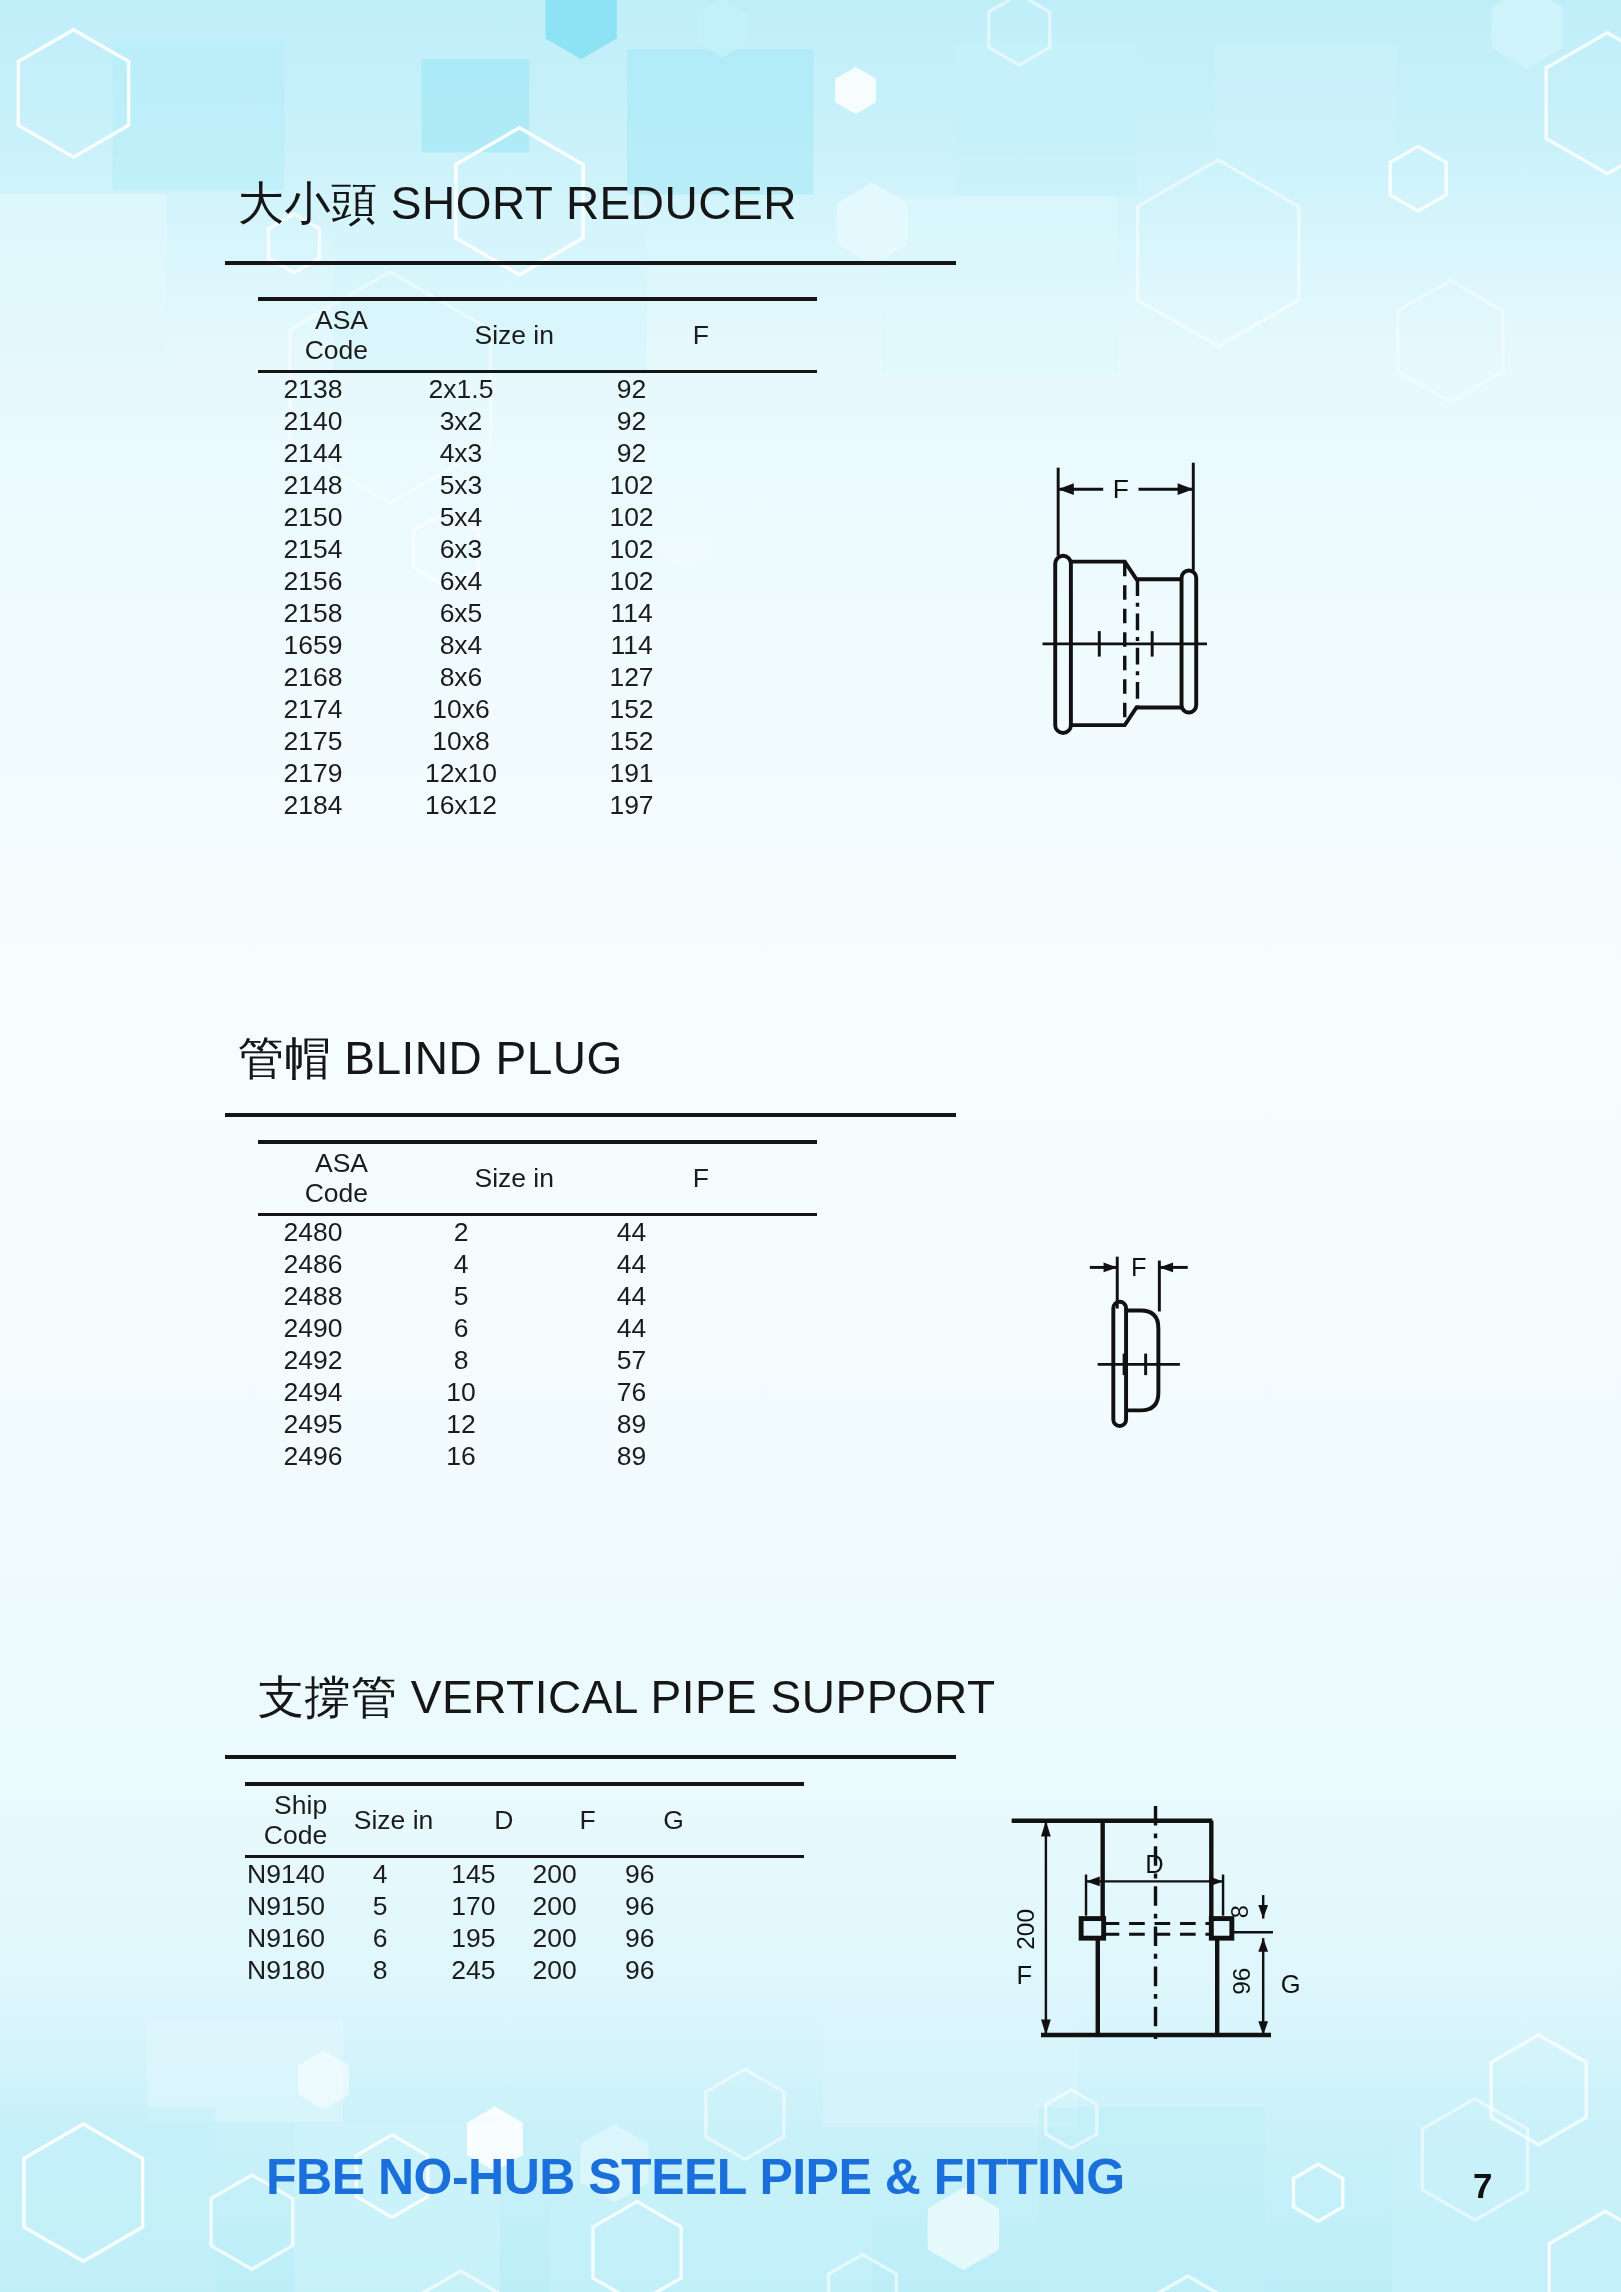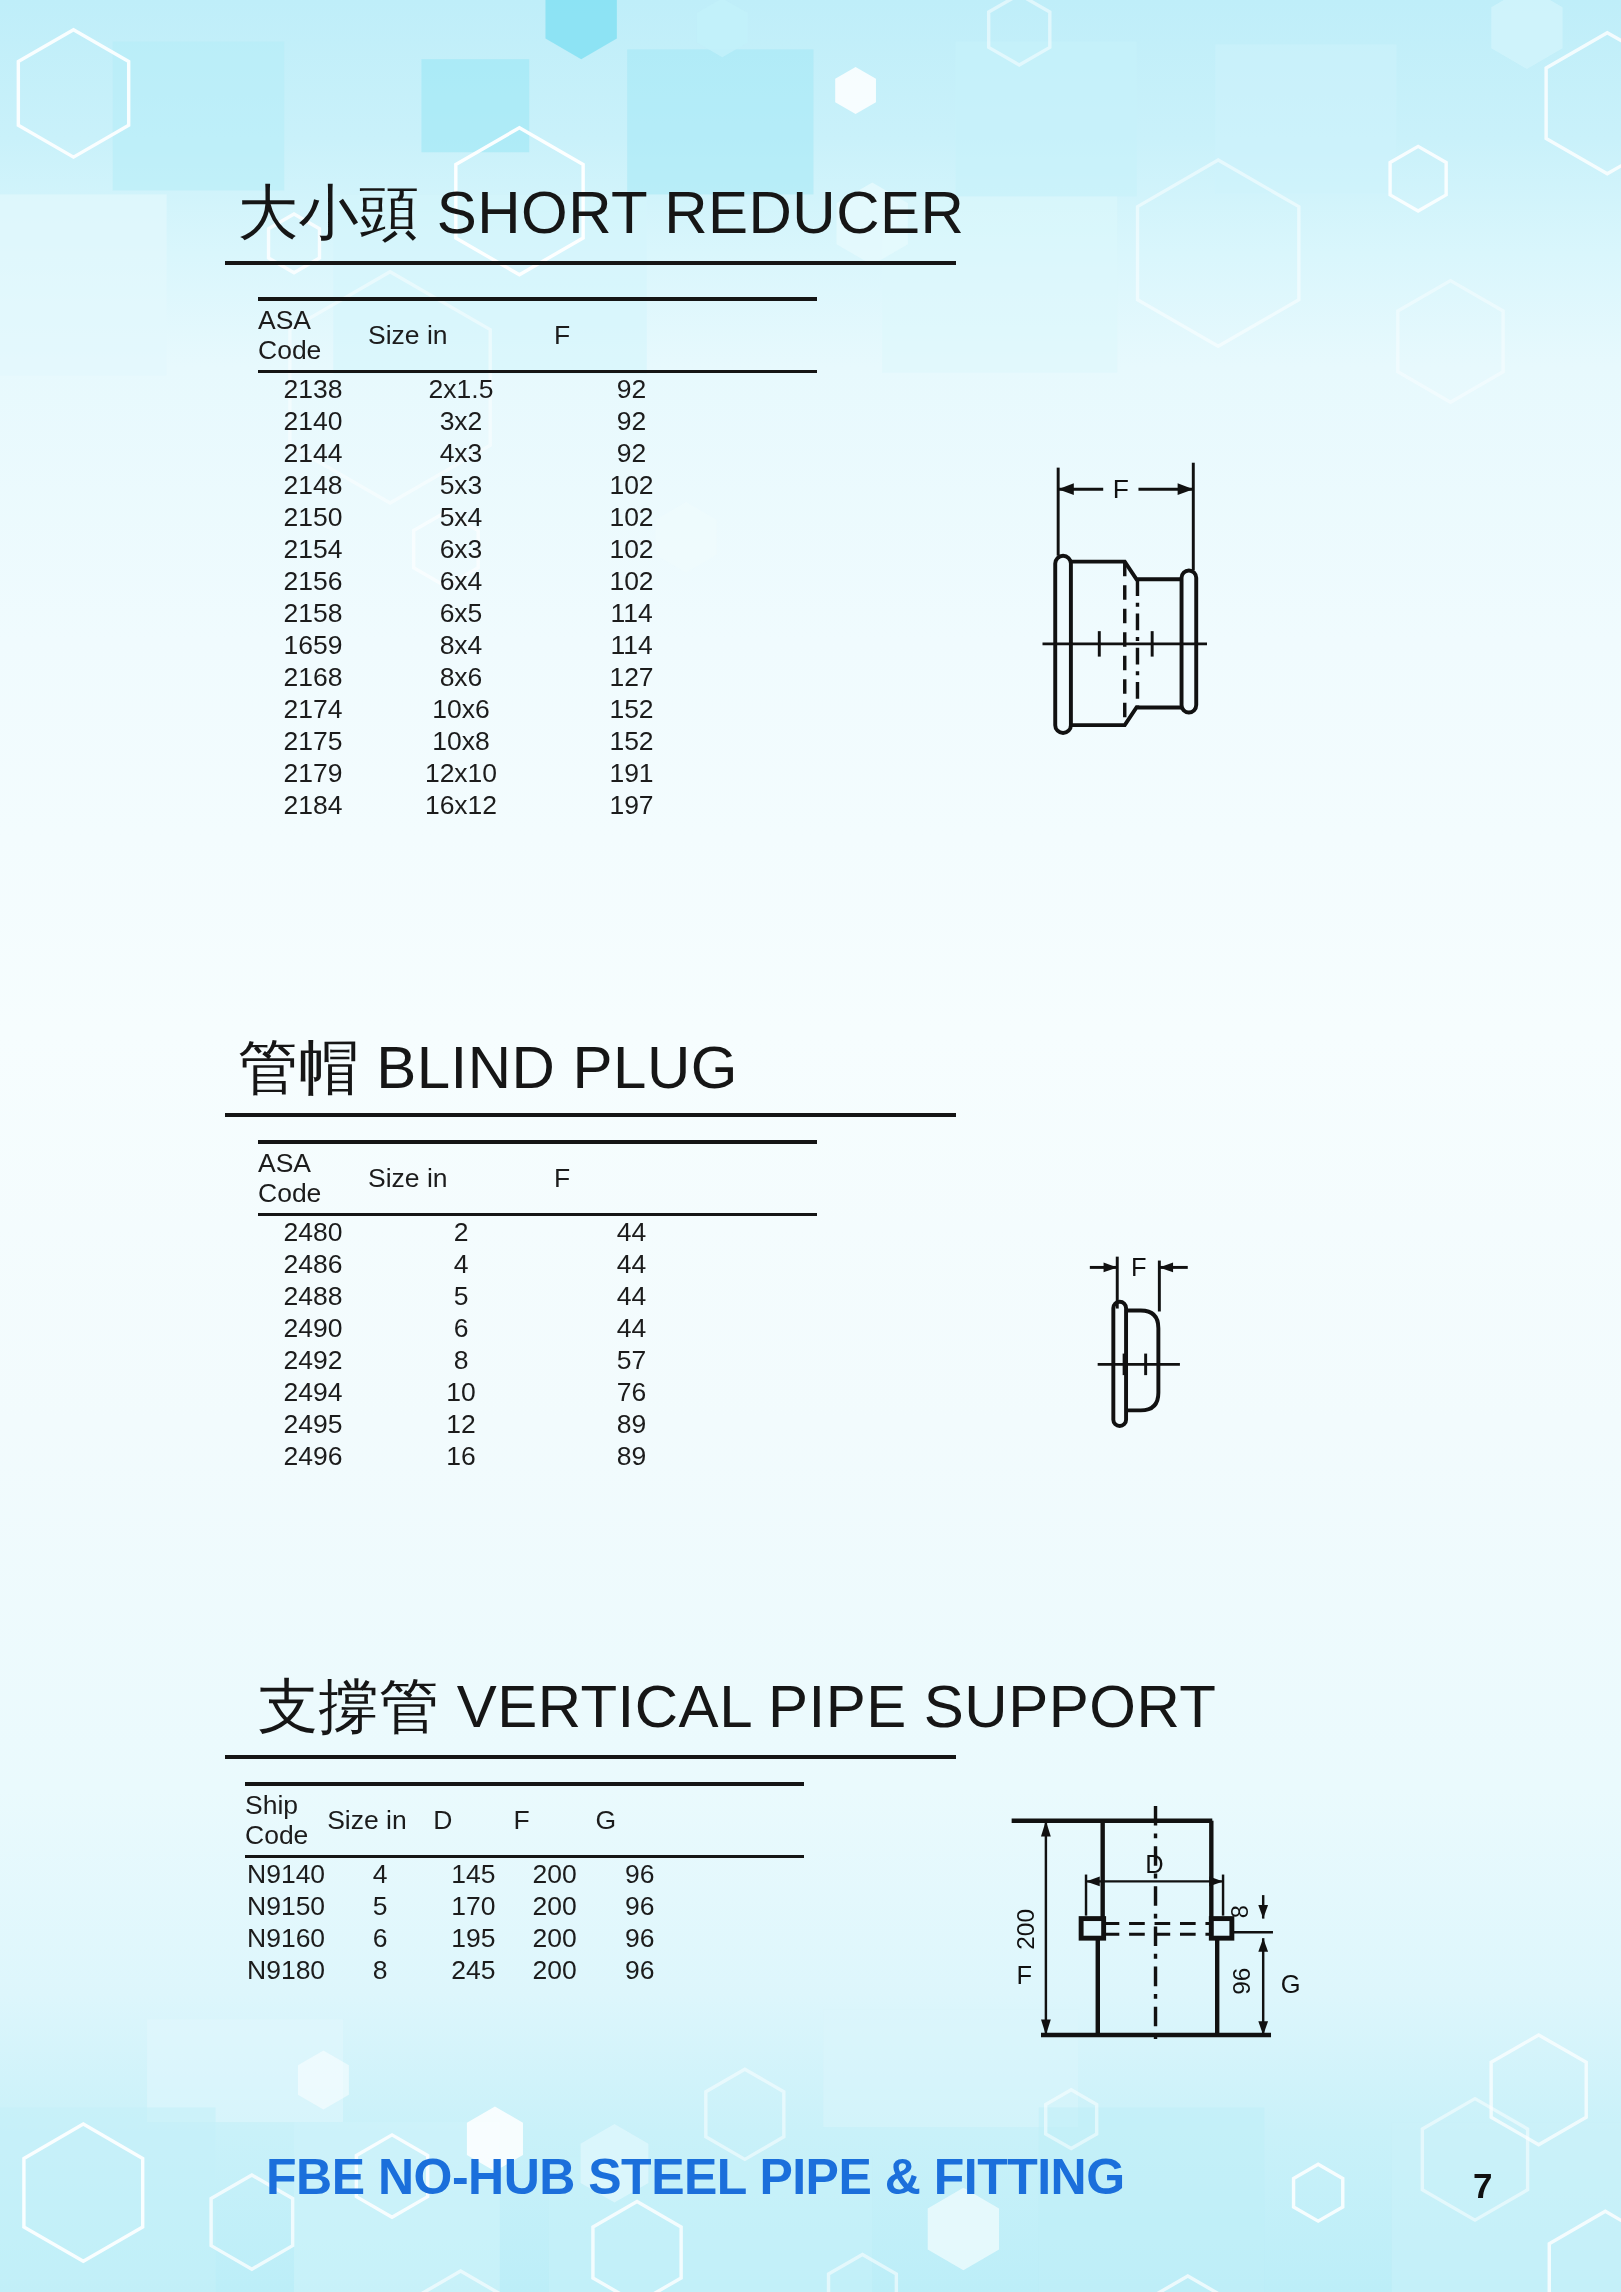--- a/index.html
+++ b/index.html
@@ -5,26 +5,26 @@
   html,body{margin:0;padding:0;background:#d8e6ea;}
   .page{
     position:relative;width:1621px;height:2293px;margin:0 auto;overflow:hidden;
     font-family:"Liberation Sans", sans-serif;color:#161616;
     background:linear-gradient(180deg,
       #bfeef9 0%, #c9f1fa 6%, #d9f6fc 11%, #e7f9fd 16%,
       #f0fbfe 28%, #f6fdfe 45%, #f2fbfd 62%, #eafafd 78%,
       #ddf6fc 87%, #c9f1f9 93%, #bceef8 100%);
   }
   svg.decor{position:absolute;left:0;top:0;pointer-events:none;}
-  .title{position:absolute;font-size:60px;font-weight:400;color:#161616;white-space:nowrap;letter-spacing:0.5px;}
+  .title{position:absolute;font-size:46px;font-weight:400;color:#161616;white-space:nowrap;letter-spacing:0.5px;}
   .rule{position:absolute;height:3.9px;background:#151515;}
   table.dtable{position:absolute;border-collapse:collapse;table-layout:fixed;border-top:4.9px solid #151515;}
   table.dtable thead th{
     border-bottom:3.9px solid #151515;font-weight:400;font-size:26.5px;line-height:1.12;
-    white-space:pre-line;text-align:left;vertical-align:middle;height:69px;padding:0;color:#1c1c1c;
+    white-space:pre-line;text-align:right;vertical-align:middle;height:69px;padding:0;color:#1c1c1c;
   }
   table.dtable tbody td{
     font-size:26.5px;text-align:center;vertical-align:middle;height:32px;line-height:32px;
     padding:0;color:#1c1c1c;white-space:nowrap;
   }
   table.t1,table.t2{width:559px;}
   table.t1 thead th:nth-child(1),table.t2 thead th:nth-child(1){width:110px;}
   table.t1 thead th:nth-child(2),table.t2 thead th:nth-child(2){width:186px;}
   table.t1 thead th:nth-child(3),table.t2 thead th:nth-child(3){width:155px;}
   table.t1 thead th:nth-child(4),table.t2 thead th:nth-child(4){width:108px;}

